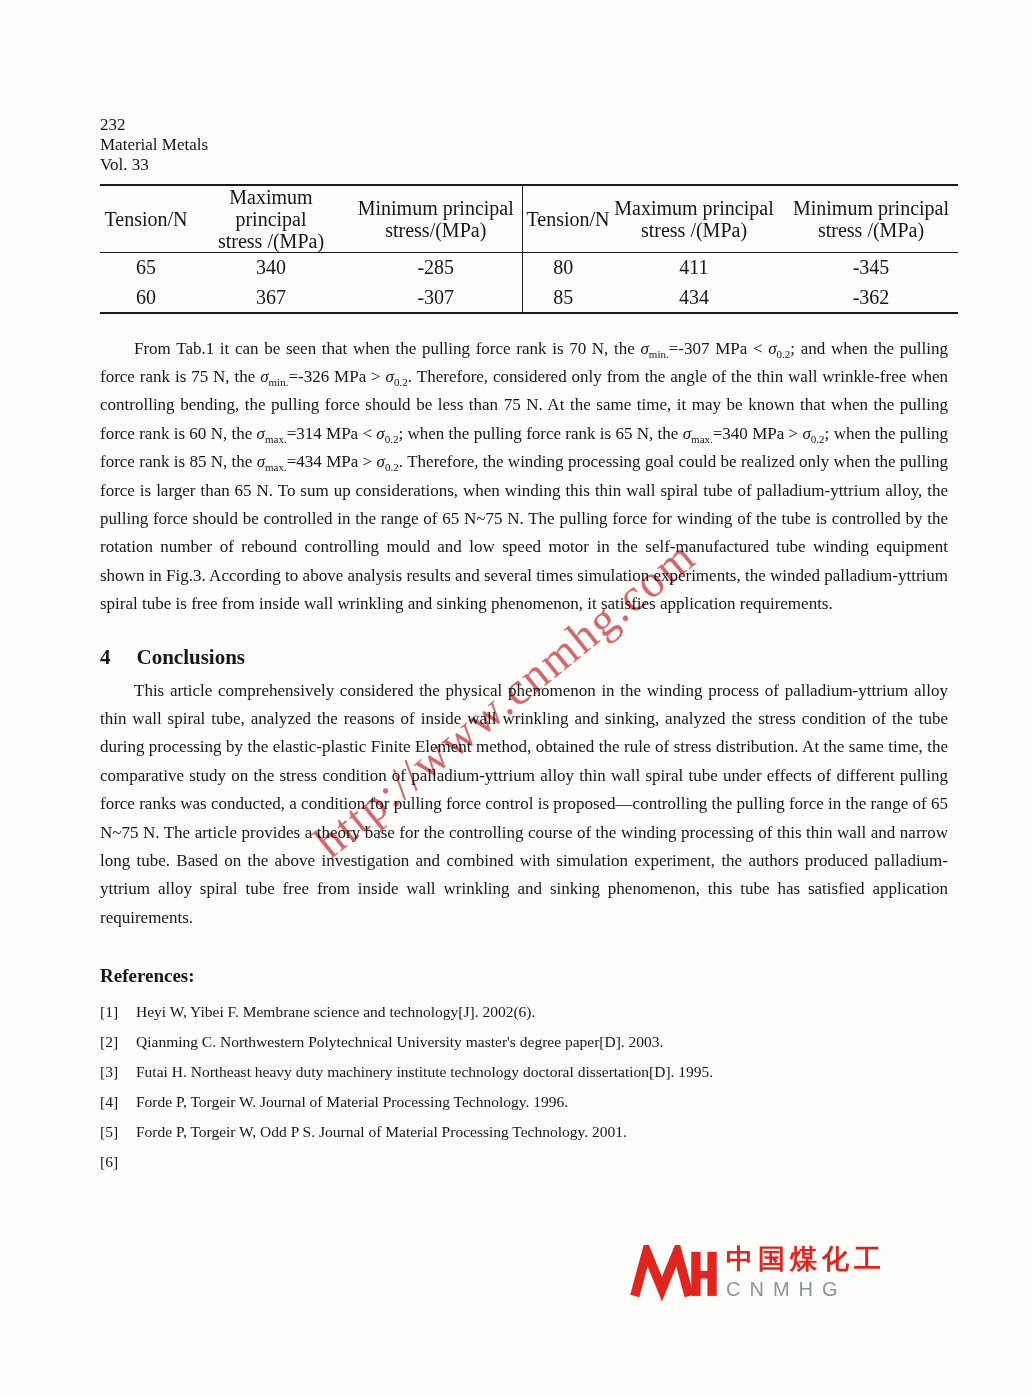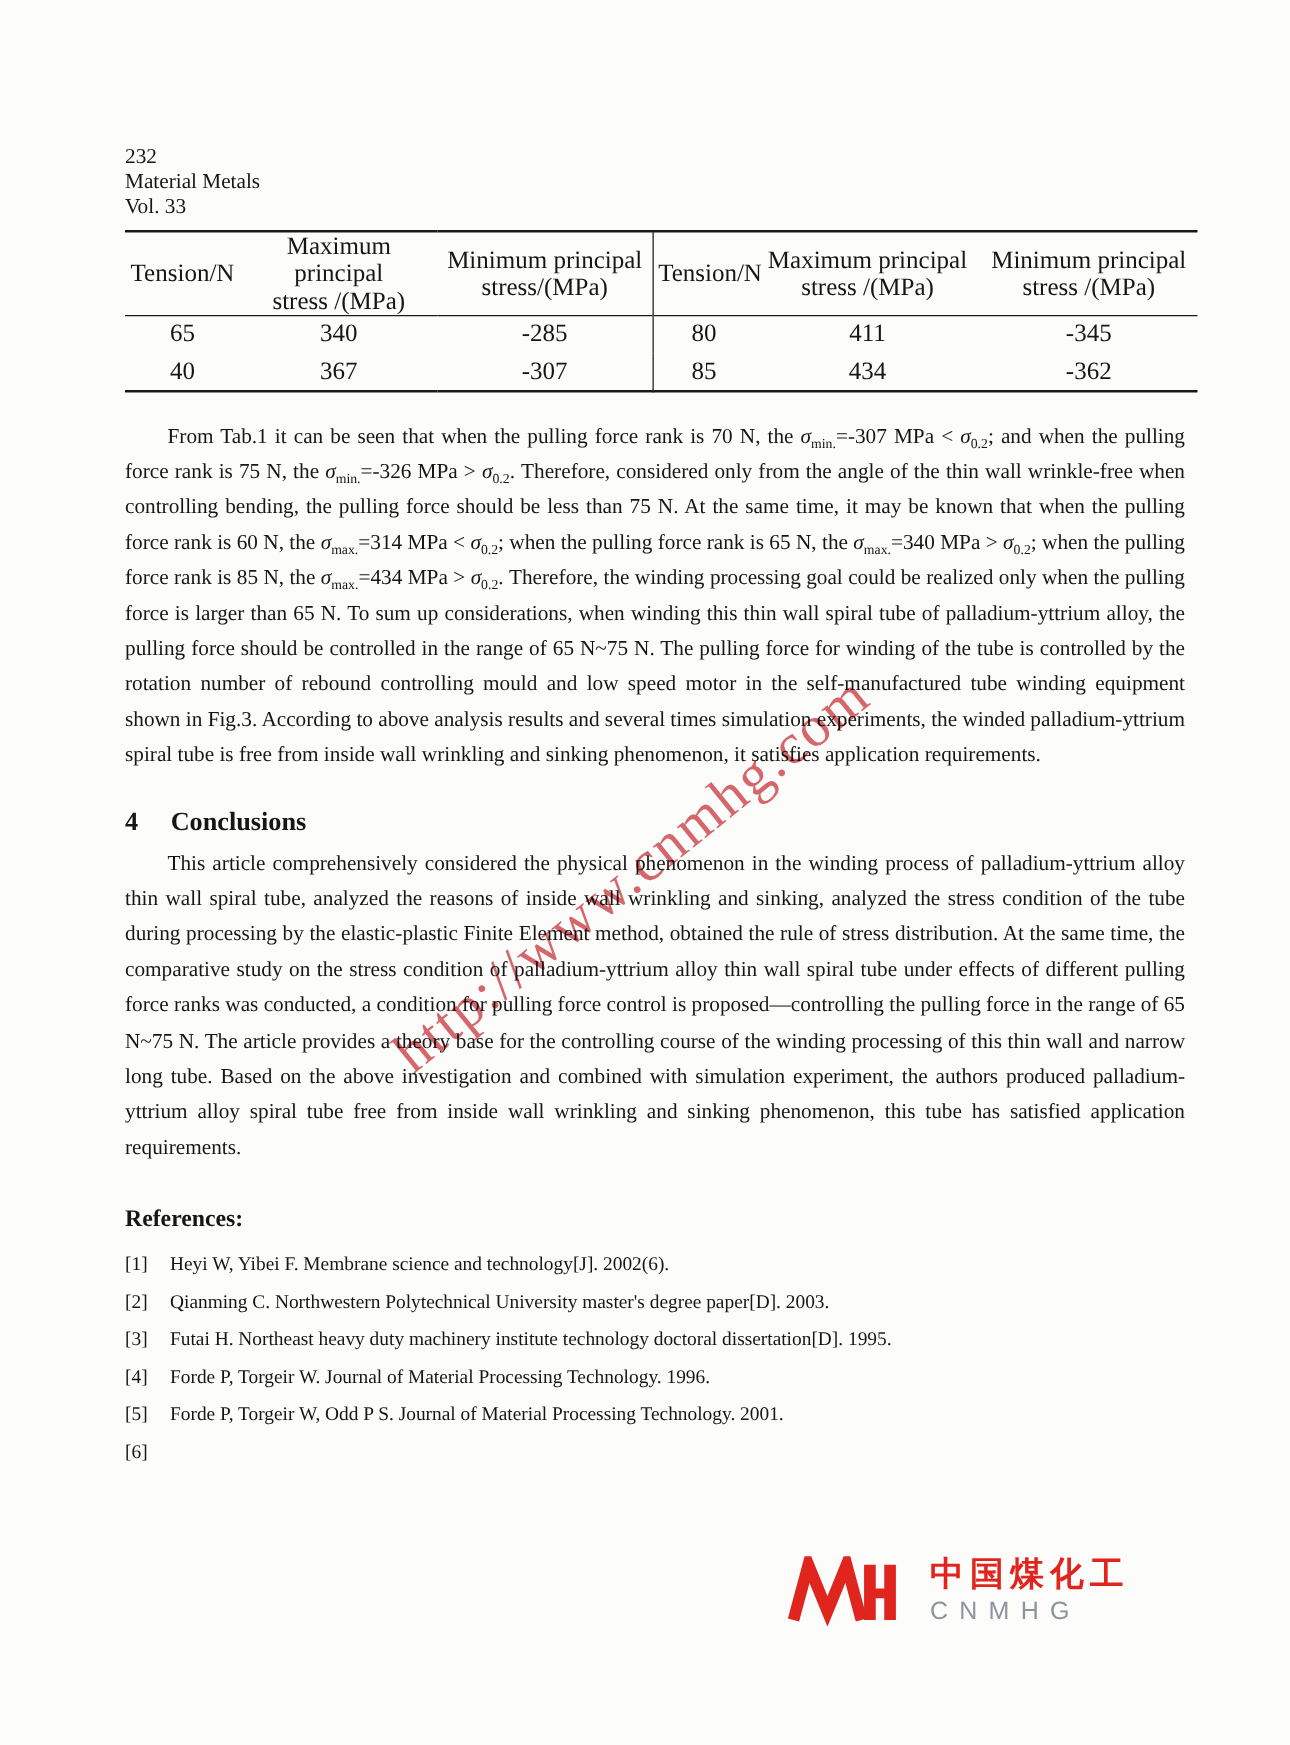--- a/index.html
+++ b/index.html
@@ -87,21 +87,21 @@
     transform:rotate(-39deg);
     letter-spacing:2px;
     mix-blend-mode:multiply;
     pointer-events:none;
     white-space:nowrap;
   }
 
   
   .logo {
     position:absolute; left:628px; top:1243px;
-    display:flex; align-items:center; gap:26px;
+    display:flex; align-items:center; gap:8px;
   }
   .logo-text { display:flex; flex-direction:column; }
   .logo-cn {
     color:#e0251f; font-size:27px; font-weight:bold;
     letter-spacing:5px; line-height:32px;
     font-family:"Liberation Sans", sans-serif;
   }
   .logo-en {
     color:#8d949c; font-size:20px; letter-spacing:9px;
     line-height:28px;
@@ -162,21 +162,21 @@
       <tbody>
         <tr>
           <td>65</td>
           <td>340</td>
           <td>-285</td>
           <td class="half-divider">80</td>
           <td>411</td>
           <td>-345</td>
         </tr>
         <tr>
-          <td>40</td>
+          <td>60</td>
           <td>367</td>
           <td>-307</td>
           <td class="half-divider">85</td>
           <td>434</td>
           <td>-362</td>
         </tr>
       </tbody>
     </table>
 
     <p class="para">From Tab.1 it can be seen that when the pulling force rank is 70 N, the <span class="var">σ<sub>min.</sub></span>=-307 MPa &lt; <span class="var">σ<sub>0.2</sub></span>; and when the pulling force rank is 75 N, the <span class="var">σ<sub>min.</sub></span>=-326 MPa &gt; <span class="var">σ<sub>0.2</sub></span>. Therefore, considered only from the angle of the thin wall wrinkle-free when controlling bending, the pulling force should be less than 75 N. At the same time, it may be known that when the pulling force rank is 60 N, the <span class="var">σ<sub>max.</sub></span>=314 MPa &lt; <span class="var">σ<sub>0.2</sub></span>; when the pulling force rank is 65 N, the <span class="var">σ<sub>max.</sub></span>=340 MPa &gt; <span class="var">σ<sub>0.2</sub></span>; when the pulling force rank is 85 N, the <span class="var">σ<sub>max.</sub></span>=434 MPa &gt; <span class="var">σ<sub>0.2</sub></span>. Therefore, the winding processing goal could be realized only when the pulling force is larger than 65 N. To sum up considerations, when winding this thin wall spiral tube of palladium-yttrium alloy, the pulling force should be controlled in the range of 65 N~75 N. The pulling force for winding of the tube is controlled by the rotation number of rebound controlling mould and low speed motor in the self-manufactured tube winding equipment shown in Fig.3. According to above analysis results and several times simulation experiments, the winded palladium-yttrium spiral tube is free from inside wall wrinkling and sinking phenomenon, it satisfies application requirements.</p>

